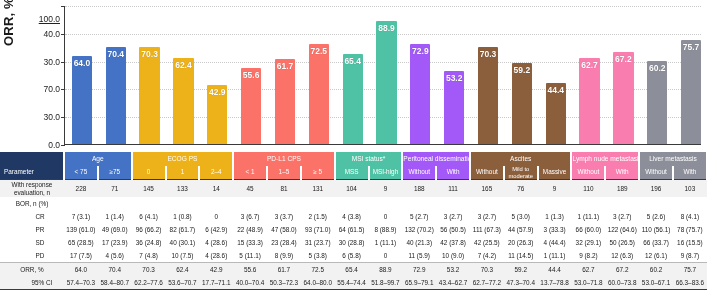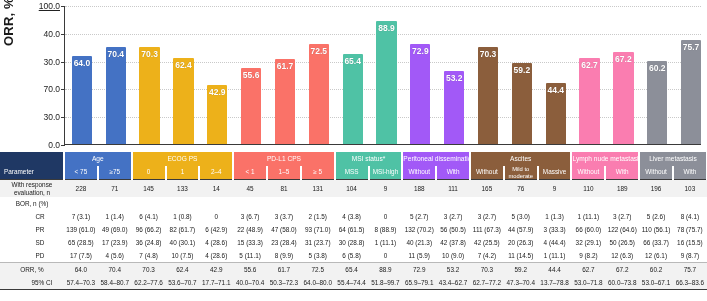--- a/index.html
+++ b/index.html
@@ -76,21 +76,21 @@
 <div id="root">
 
   <div class="chart-area">
     <div class="y-axis-title">ORR, %</div>
     <div id="yticks">
         <div class="ytick" style="top: 140px;">0.0</div>
         <div class="ytick" style="top: 112.2px;">30.0</div>
         <div class="ytick" style="top: 84.4px;">70.0</div>
         <div class="ytick" style="top: 56.6px;">30.0</div>
         <div class="ytick" style="top: 28.8px;">40.0</div>
-        <div class="ytick" style="top: 1px; text-decoration: underline;">100.0</div>
+        <div class="ytick" style="top: 14px; text-decoration: underline;">100.0</div>
       </div>
     <div class="plot">
       <div id="gridlines">
           <div class="ytickmark" style="top: 139px;"></div>
           <div class="gridline" style="top: 111.2px;"></div>
           <div class="ytickmark" style="top: 111.2px;"></div>
           <div class="gridline" style="top: 83.4px;"></div>
           <div class="ytickmark" style="top: 83.4px;"></div>
           <div class="gridline" style="top: 55.6px;"></div>
           <div class="ytickmark" style="top: 55.6px;"></div>

